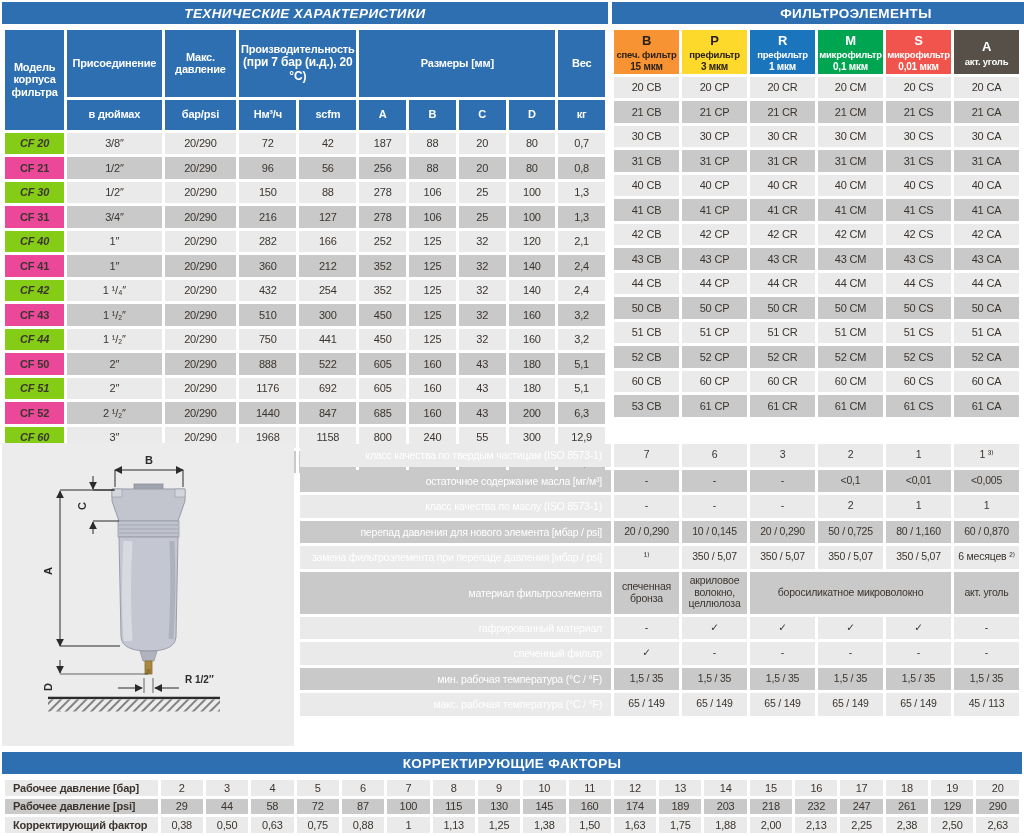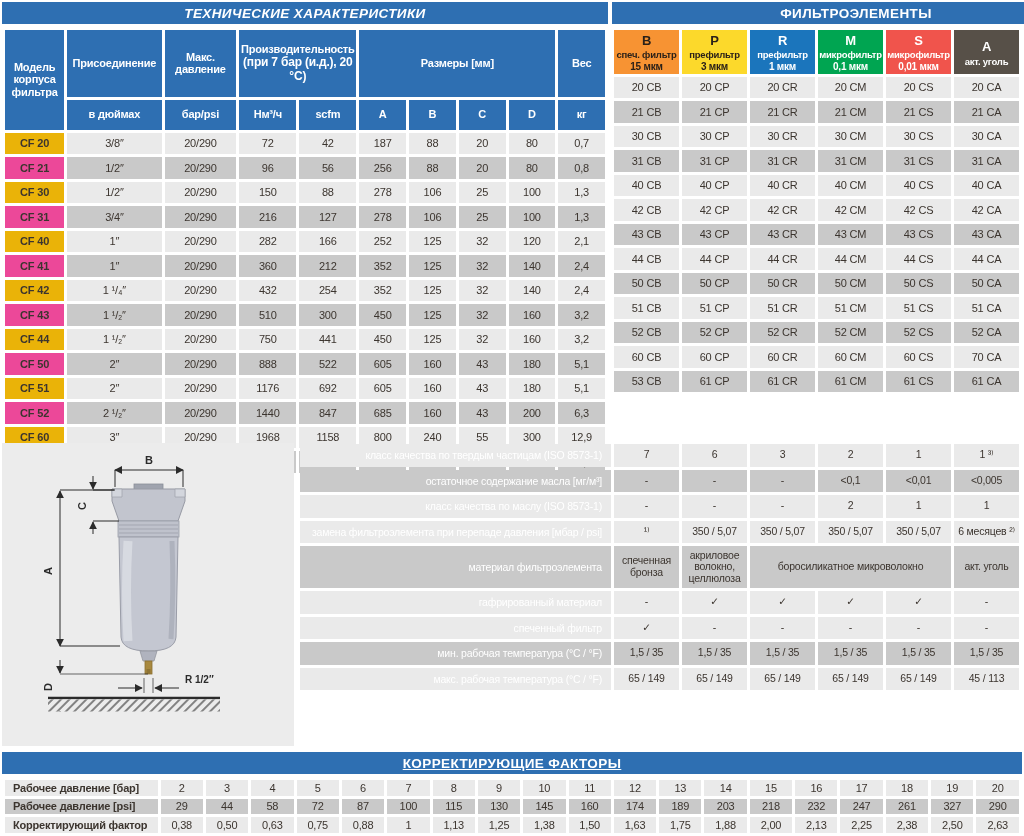--- a/index.html
+++ b/index.html
@@ -9,21 +9,21 @@
             font-weight:bold;font-size:13.5px;display:flex;align-items:center;justify-content:center;
             letter-spacing:.4px;}
   table{border-collapse:separate;border-spacing:3px;table-layout:fixed;}
   td{padding:0;text-align:center;vertical-align:middle;font-size:11px;letter-spacing:-.2px;overflow:hidden;}
   
   .hcell{background:var(--accent,#2E6FB2);color:#fff;font-weight:bold;white-space:pre-line;line-height:1.15;}
   .hnote{font-weight:bold;font-size:12px;display:block;margin-top:1px;}
   
   .row-light td{background:#EAEAEA;}
   .row-dark  td{background:#C9C9C9;}
-  .row-light td.model-cell{background:#eab308;font-weight:bold;}
+  .row-light td.model-cell{background:#84cc16;font-weight:bold;font-style:italic;}
   .row-dark  td.model-cell{background:#ec4899;font-weight:bold;}
   #left-table{position:absolute;left:2px;top:27px;width:606px;}
   #left-table tr.hr1 td{height:28px;}
   #left-table tr.hr2 td{height:30px;}
   #left-table tbody td{height:21.5px;}
   #right-table{position:absolute;left:611px;top:27px;width:411px;}
   #right-table tbody td{height:21.5px;}
   .elem-head{height:61px;font-weight:bold;line-height:1.25;}
   .elem-head .code{font-size:13px;display:block;margin-top:3px;}
   .elem-head .nm{font-size:9.5px;display:block;}
@@ -331,20 +331,28 @@
           <td>31 CA</td>
         </tr>
         <tr class="row-light">
           <td>40 CB</td>
           <td>40 CP</td>
           <td>40 CR</td>
           <td>40 CM</td>
           <td>40 CS</td>
           <td>40 CA</td>
         </tr>
+        <tr class="row-dark">
+          <td>41 CB</td>
+          <td>41 CP</td>
+          <td>41 CR</td>
+          <td>41 CM</td>
+          <td>41 CS</td>
+          <td>41 CA</td>
+        </tr>
         <tr class="row-light">
           <td>42 CB</td>
           <td>42 CP</td>
           <td>42 CR</td>
           <td>42 CM</td>
           <td>42 CS</td>
           <td>42 CA</td>
         </tr>
         <tr class="row-dark">
           <td>43 CB</td>
@@ -385,21 +393,21 @@
           <td>52 CM</td>
           <td>52 CS</td>
           <td>52 CA</td>
         </tr>
         <tr class="row-light">
           <td>60 CB</td>
           <td>60 CP</td>
           <td>60 CR</td>
           <td>60 CM</td>
           <td>60 CS</td>
-          <td>70 CA</td>
+          <td>60 CA</td>
         </tr>
         <tr class="row-dark">
           <td>53 CB</td>
           <td>61 CP</td>
           <td>61 CR</td>
           <td>61 CM</td>
           <td>61 CS</td>
           <td>61 CA</td>
         </tr>
       </tbody>
@@ -491,20 +499,29 @@
         </tr>
         <tr class="row-light">
           <td class="spec-label">класс качества по маслу (ISO 8573-1)</td>
           <td class="spec-val">-</td>
           <td class="spec-val">-</td>
           <td class="spec-val">-</td>
           <td class="spec-val">2</td>
           <td class="spec-val">1</td>
           <td class="spec-val">1</td>
         </tr>
+        <tr class="row-dark">
+          <td class="spec-label">перепад давления для нового элемента [мбар / psi]</td>
+          <td class="spec-val">20 / 0,290</td>
+          <td class="spec-val">10 / 0,145</td>
+          <td class="spec-val">20 / 0,290</td>
+          <td class="spec-val">50 / 0,725</td>
+          <td class="spec-val">80 / 1,160</td>
+          <td class="spec-val">60 / 0,870</td>
+        </tr>
         <tr class="row-light">
           <td class="spec-label">замена фильтроэлемента при перепаде давления [мбар / psi]</td>
           <td class="spec-val">¹⁾</td>
           <td class="spec-val">350 / 5,07</td>
           <td class="spec-val">350 / 5,07</td>
           <td class="spec-val">350 / 5,07</td>
           <td class="spec-val">350 / 5,07</td>
           <td class="spec-val">6 месяцев ²⁾</td>
         </tr>
         <tr class="row-dark tall">
@@ -546,21 +563,21 @@
           <td class="spec-val">65 / 149</td>
           <td class="spec-val">65 / 149</td>
           <td class="spec-val">65 / 149</td>
           <td class="spec-val">65 / 149</td>
           <td class="spec-val">65 / 149</td>
           <td class="spec-val">45 / 113</td>
         </tr>
       </tbody>
   </table>
 
-  <div class="titlebar" style="left:2px;top:752px;width:1020px;text-decoration:underline;">КОРРЕКТИРУЮЩИЕ ФАКТОРЫ</div>
+  <div class="titlebar" style="left:2px;top:752px;width:1020px;">КОРРЕКТИРУЮЩИЕ ФАКТОРЫ</div>
 
   <table id="corr-table">
     <colgroup id="corr-cols">
         <col style="width: 152px;">
         <col style="width: 42.2px;">
         <col style="width: 42.2px;">
         <col style="width: 42.2px;">
         <col style="width: 42.2px;">
         <col style="width: 42.2px;">
         <col style="width: 42.2px;">
@@ -613,21 +630,21 @@
           <td>130</td>
           <td>145</td>
           <td>160</td>
           <td>174</td>
           <td>189</td>
           <td>203</td>
           <td>218</td>
           <td>232</td>
           <td>247</td>
           <td>261</td>
-          <td>327</td>
+          <td>129</td>
           <td>290</td>
         </tr>
         <tr class="row-light">
           <td class="corr-label">Корректирующий фактор</td>
           <td>0,38</td>
           <td>0,50</td>
           <td>0,63</td>
           <td>0,75</td>
           <td>0,88</td>
           <td>1</td>

